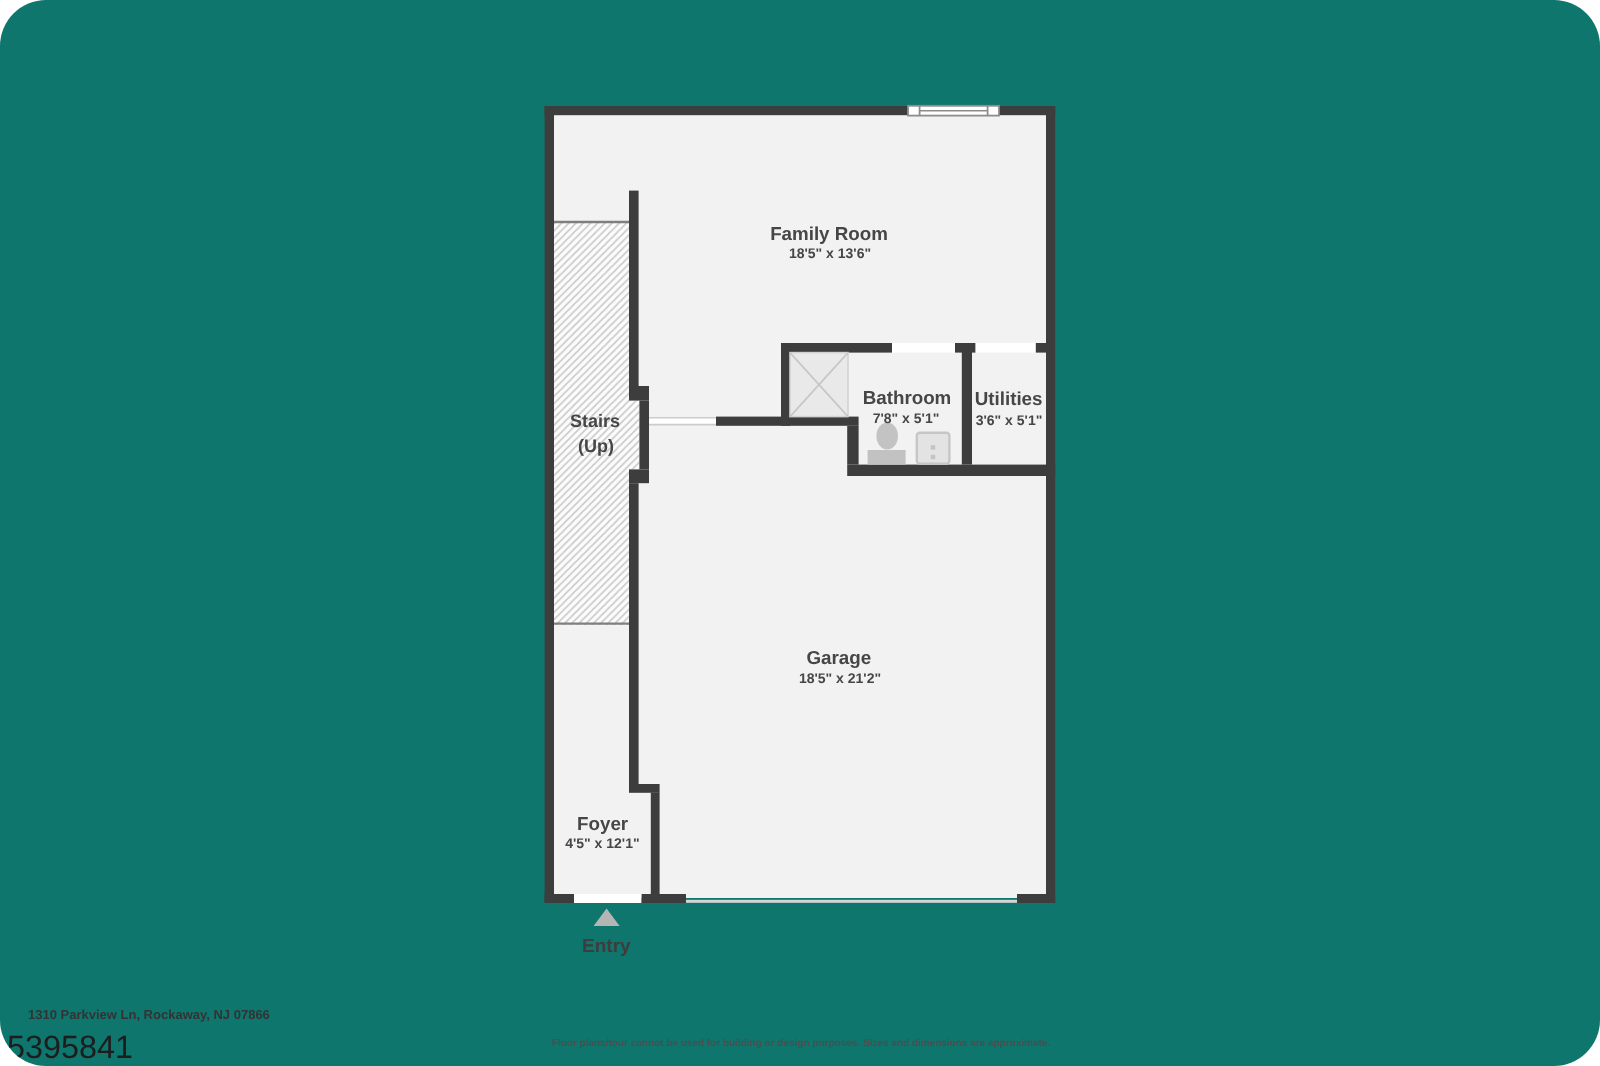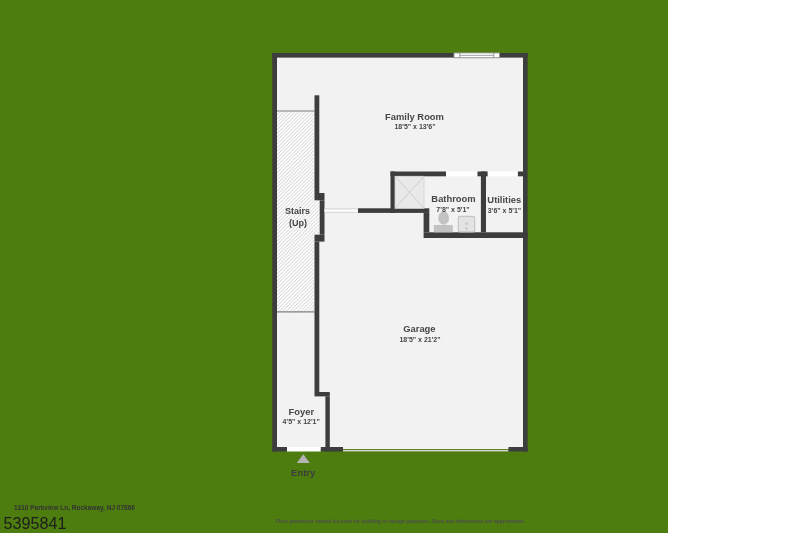--- a/index.html
+++ b/index.html
@@ -1,16 +1,16 @@
 <!DOCTYPE html>
 <html><head>
 <meta charset="utf-8">
 <style>
 html,body{margin:0;padding:0;}
-#page{position:relative;width:668px;height:533px;background:#4d7c0f;font-family:"Liberation Sans",sans-serif;overflow:hidden;}
+#page{position:relative;width:800px;height:533px;background:#0f766e;font-family:"Liberation Sans",sans-serif;overflow:hidden;border-radius:23px;}
 svg text{font-family:"Liberation Sans",sans-serif;}
 </style>
 </head>
 <body>
 <div id="page">
 <svg width="800" height="533" viewBox="0 0 800 533" xmlns="http://www.w3.org/2000/svg">
 <defs>
 <pattern id="hatch" width="3.6" height="3.6" patternUnits="userSpaceOnUse">
 <rect width="3.6" height="3.6" fill="#fcfcfc"></rect>
 <path d="M-0.9,0.9 L0.9,-0.9 M0,3.6 L3.6,0 M2.7,4.5 L4.5,2.7" stroke="#cacaca" stroke-width="0.85"></path>

